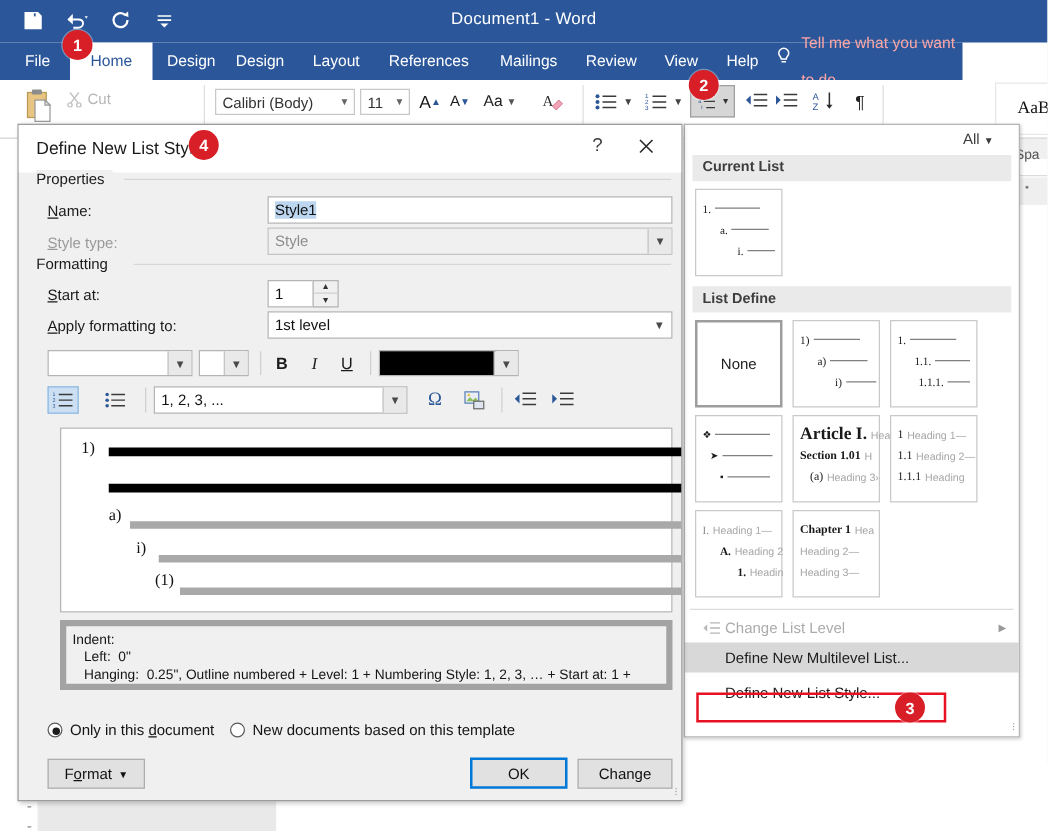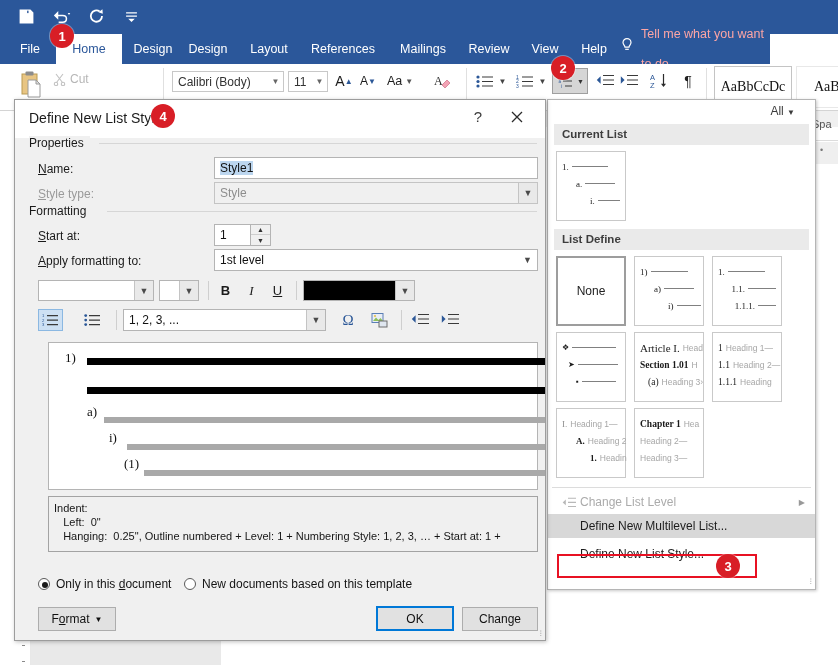--- a/index.html
+++ b/index.html
@@ -156,21 +156,21 @@
   }
   .fmt-btn.on { background:#cde0f3; border:1px solid #8bb8e2; }
   #preview {
     position:absolute; left:33px; top:242px; width:490px; height:148px;
     background:#ffffff; border:1px solid #b4b4b4;
   }
   .pv-num { position:absolute; font-family:"Liberation Serif", serif; font-size:13px; color:#111; }
   .pv-bar { position:absolute; }
   #descbox {
     position:absolute; left:33px; top:396px; width:490px; height:56px;
-    background:#f0f0f0; border:1px solid #a3a3a3;
+    background:#f0f0f0; border:5px solid #a3a3a3;
     font-size:11px; color:#161616; padding:4px 5px; line-height:14px;
   }
   .radio-wrap { position:absolute; display:flex; align-items:center; font-size:12px; color:#141414; }
   .radio {
     width:12px; height:12px; border:1px solid #5a5a5a; border-radius:50%;
     background:#fff; margin-right:6px; position:relative;
   }
   .radio.on::after {
     content:""; position:absolute; left:2.5px; top:2.5px; width:6px; height:6px;
     border-radius:50%; background:#1c1c1c;
@@ -259,20 +259,21 @@
           <path fill="none" stroke="#fff" stroke-width="1.7" d="M13.2 7.6A5.3 5.3 0 1 1 11 3.3"></path>
           <path fill="#fff" d="M13.6 1.2l.3 4.1-4-1.3z"></path>
         </svg>
     </div>
     <div class="qat-btn">
       <svg width="13" height="13" viewBox="0 0 12 12">
           <path fill="#fff" d="M1 2h10v1.2H1zM1 5h10v1.2H1zM3 8.1l3 3 3-3z"></path>
         </svg>
     </div>
   </div>
+  <div id="doc-title">Document1  -  Word</div>
 </div>
 
 <div id="tabbar">
   <div class="tab" style="left:12px;width:36px;text-align:center;padding:0">File</div>
   <div class="tab active" style="left:56px;width:66px;text-align:center;padding:0">Home</div>
   <div class="tab" style="left:130px;width:46px;text-align:center;padding:0">Design</div>
   <div class="tab" style="left:182px;width:52px;text-align:center;padding:0">Design</div>
   <div class="tab" style="left:242px;width:54px;text-align:center;padding:0">Layout</div>
   <div class="tab" style="left:304px;width:78px;text-align:center;padding:0">References</div>
   <div class="tab" style="left:390px;width:66px;text-align:center;padding:0">Mailings</div>
@@ -383,23 +384,20 @@
     <svg width="18" height="18" viewBox="0 0 18 18">
         <text x="0" y="8" font-size="7.5" fill="#2b5797" font-family="Liberation Sans, sans-serif">A</text>
         <text x="0" y="16" font-size="7.5" fill="#2b5797" font-family="Liberation Sans, sans-serif">Z</text>
         <path stroke="#2b2b2b" stroke-width="1.2" d="M13.5 2v12"></path>
         <path fill="#2b2b2b" d="M11 11.8l2.5 3.2 2.5-3.2z"></path>
       </svg>
   </div>
   <div class="icon-btn" style="left:678px;top:6px;width:20px;height:22px;font-size:14px;color:#222">¶</div>
   <div class="rgroup-sep" style="left:706px"></div>
 
-  <div class="sty-gal" style="left:714px;width:78px">
-    <span>AaBbCcDc</span>
-  </div>
   <div class="sty-gal" style="left:796px;width:78px;border-color:#e8e8e8">
     <span>AaBbC</span>
   </div>
 </div>
 <div style="position:absolute;left:812px;top:118px;font-size:11px;color:#555">Spa</div>
 <div style="position:absolute;left:806px;top:140px;width:32px;height:1px;background:#dcdcdc"></div>
 <div style="position:absolute;left:806px;top:142px;width:32px;height:22px;background:#efefef"></div>
 <div style="position:absolute;left:820px;top:145px;font-size:9px;color:#777">•</div>
 
 <div id="mlmenu">
@@ -474,21 +472,21 @@
           <span class="num" style="font-size:8px">➤</span>
           <span class="rule" style="width:40px"></span>
         </div>
       <div class="gl i1" style="padding-left:14px">
           <span class="num" style="font-size:8px">▪</span>
           <span class="rule" style="width:34px"></span>
         </div>
     </div>
     <div class="gal-cell">
       <div class="gl i1">
-          <span class="num" style="font-weight:normal;font-size:11px">Article I.</span>
+          <span class="num" style="font-weight:bold;font-size:14px">Article I.</span>
           <span class="htxt">Head</span>
         </div>
       <div class="gl i1">
           <span class="num" style="font-weight:bold;font-size:9.5px">Section 1.01</span>
           <span class="htxt">H</span>
         </div>
       <div class="gl i1" style="padding-left:8px">
           <span class="num" style="font-size:9.5px">(a)</span>
           <span class="htxt">Heading 3›</span>
         </div>

